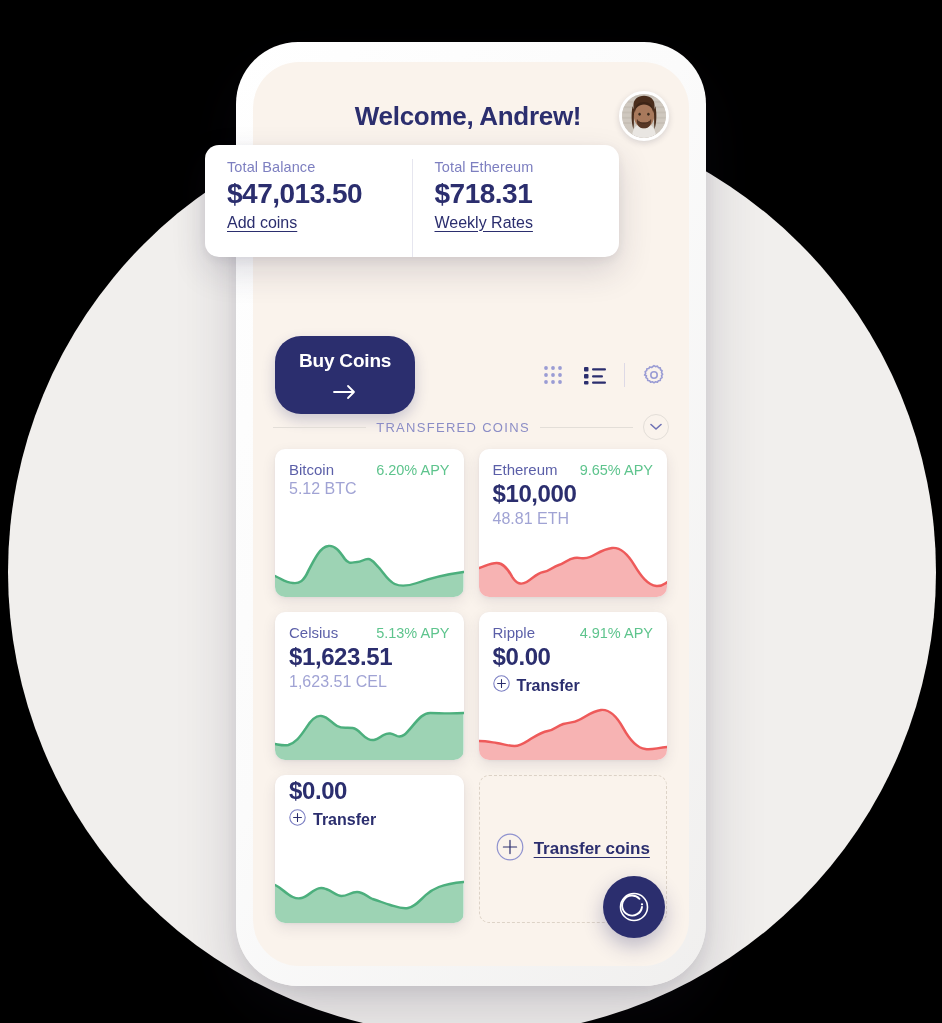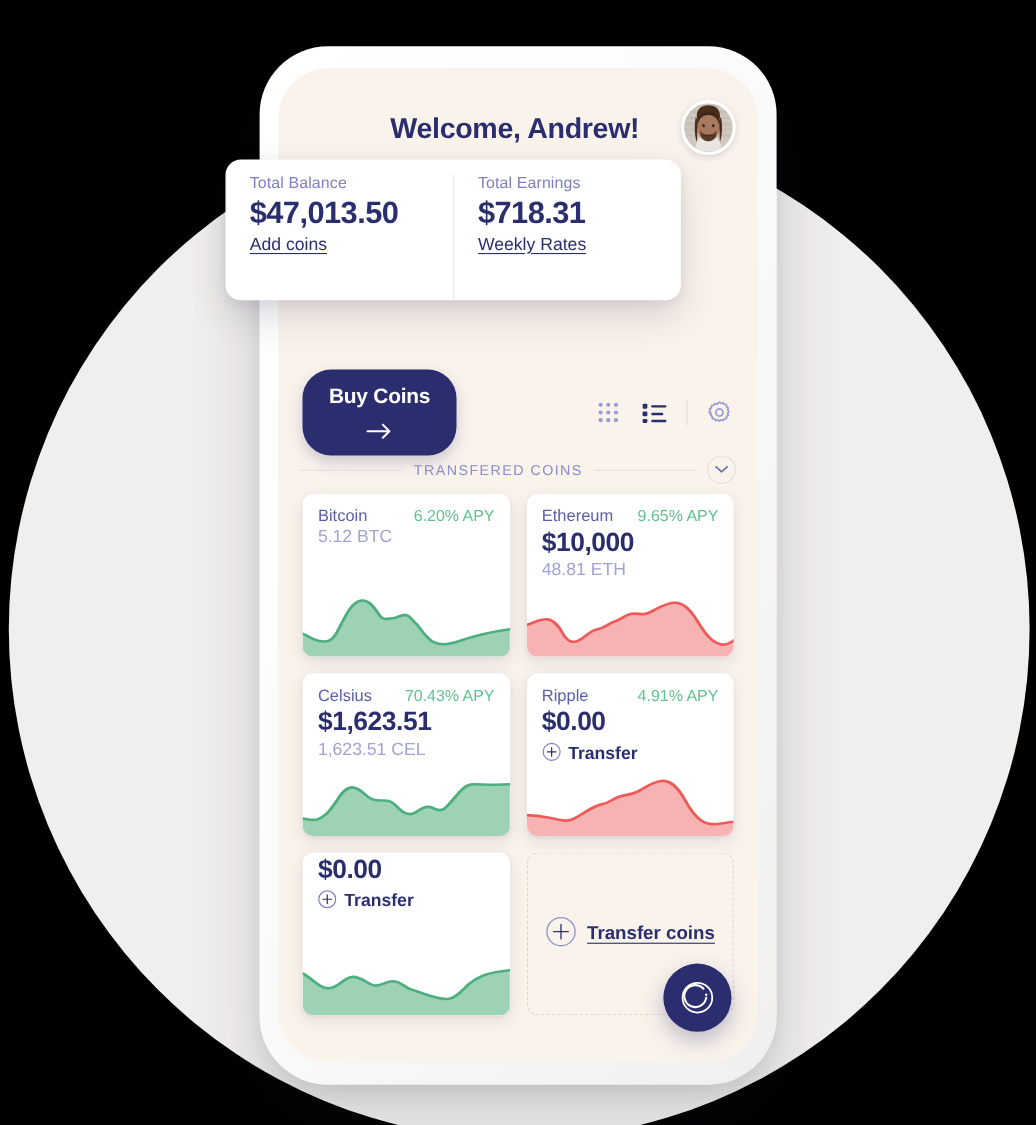--- a/index.html
+++ b/index.html
@@ -63,21 +63,21 @@
     flex: 0 0 auto;
     background: #cfc9c2;
     position: relative;
   }
   .avatar svg { display: block; width: 100%; height: 100%; }
 
   
   .balance-card {
     position: absolute;
     left: 205px; top: 145px;
-    width: 414px; height: 128px;
+    width: 414px; height: 112px;
     background: #ffffff;
     border-radius: 14px;
     box-shadow: 0 14px 34px rgba(45,40,70,0.16), 0 3px 10px rgba(45,40,70,0.07);
     display: flex;
     z-index: 20;
     padding: 14px 0 0 0;
   }
   .bal-col { flex: 1; padding: 0 22px; position: relative; }
   .bal-col + .bal-col { border-left: 1px solid #e6e6ef; }
   .bal-label {
@@ -352,21 +352,21 @@
             <svg viewBox="0 0 170 62" preserveAspectRatio="none">
               <path d="M0,33 C6,31 10,28 16,28 C22,28 26,34 30,42 C34,49 38,50 43,47 C48,44 52,38 58,37 C64,36 66,32 72,30 C78,28 80,24 86,23 C92,22 94,25 100,22 C106,19 112,14 120,13 C128,12 134,19 140,30 C146,41 152,50 160,51 C165,51.5 167,49 170,47 L170,62 L0,62 Z" fill="#f7b3b3"></path>
               <path d="M0,33 C6,31 10,28 16,28 C22,28 26,34 30,42 C34,49 38,50 43,47 C48,44 52,38 58,37 C64,36 66,32 72,30 C78,28 80,24 86,23 C92,22 94,25 100,22 C106,19 112,14 120,13 C128,12 134,19 140,30 C146,41 152,50 160,51 C165,51.5 167,49 170,47" fill="none" stroke="#ee5a5a" stroke-width="2.4" stroke-linecap="round"></path>
             </svg>
           </div>
         </div>
 
         <div class="coin-card">
           <div class="coin-head">
             <span class="coin-name">Celsius</span>
-            <span class="coin-apy">70.43% APY</span>
+            <span class="coin-apy">5.13% APY</span>
           </div>
           <div class="coin-amount">$1,623.51</div>
           <div class="coin-sub">1,623.51 CEL</div>
           <div class="spark">
             <svg viewBox="0 0 170 62" preserveAspectRatio="none">
               <path d="M0,46 C5,47 8,48 12,47 C18,45 22,40 28,30 C33,21 37,17 42,18 C48,19 51,25 56,28 C61,31 64,29 70,30 C76,31 78,38 84,41 C90,44 93,40 98,37 C103,34 106,36 110,38 C115,40 118,36 124,28 C130,20 134,15 140,15 C148,15 156,16 170,15 L170,62 L0,62 Z" fill="#9dd3b4"></path>
               <path d="M0,46 C5,47 8,48 12,47 C18,45 22,40 28,30 C33,21 37,17 42,18 C48,19 51,25 56,28 C61,31 64,29 70,30 C76,31 78,38 84,41 C90,44 93,40 98,37 C103,34 106,36 110,38 C115,40 118,36 124,28 C130,20 134,15 140,15 C148,15 156,16 170,15" fill="none" stroke="#4caf7d" stroke-width="2.4" stroke-linecap="round"></path>
             </svg>
           </div>
         </div>
@@ -436,19 +436,19 @@
     </div>
   </div>
 
   <div class="balance-card">
     <div class="bal-col">
       <div class="bal-label">Total Balance</div>
       <div class="bal-value">$47,013.50</div>
       <a class="bal-link">Add coins</a>
     </div>
     <div class="bal-col">
-      <div class="bal-label">Total Earnings</div>
+      <div class="bal-label">Total Ethereum</div>
       <div class="bal-value">$718.31</div>
       <a class="bal-link">Weekly Rates</a>
     </div>
   </div>
 
 </div>
 
 </body></html>

